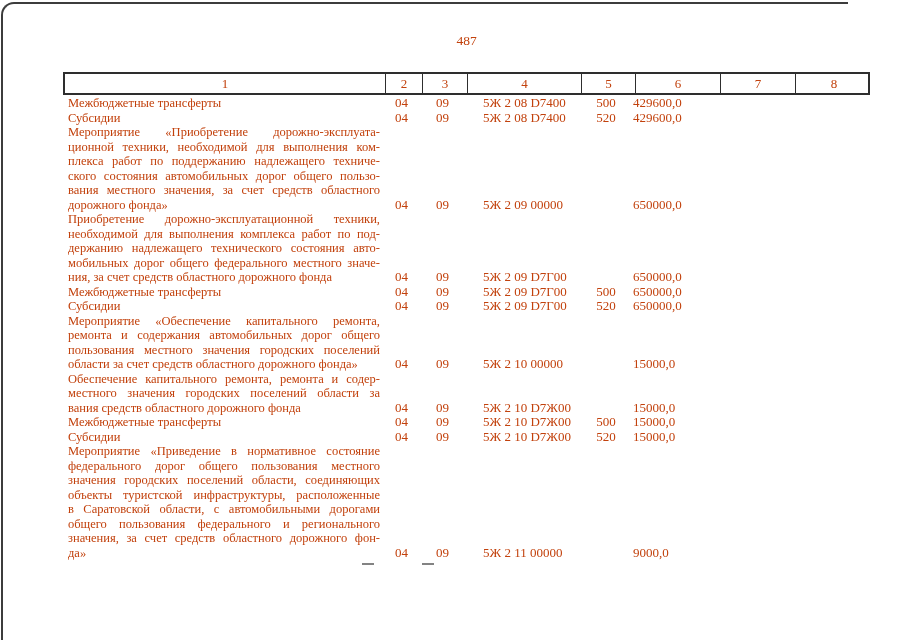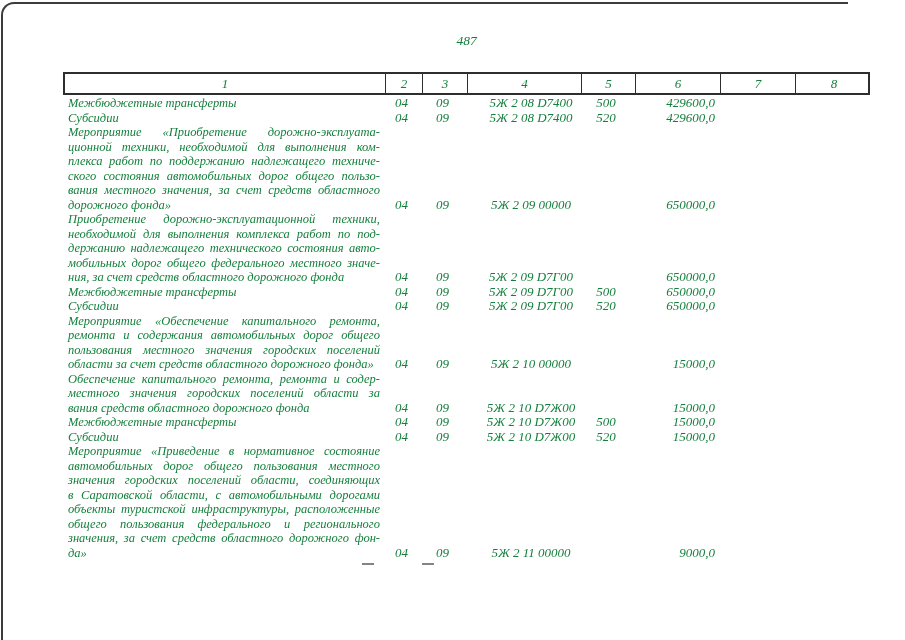--- a/index.html
+++ b/index.html
@@ -2,22 +2,21 @@
 <html><head>
 <meta charset="utf-8">
 <style>
   html,body{margin:0;padding:0;background:#ffffff;}
   .page{
     position:relative;
     width:905px;height:640px;
     background:#ffffff;
     overflow:hidden;
     font-family:"Liberation Serif","DejaVu Serif",serif;
-    color:#15803d;
-    font-style:italic;
+    color:#c2410c;
   }
   
   .frame{
     position:absolute;left:1px;top:2px;
     width:845px;height:637px;
     border-left:2px solid #3c3c3c;
     border-top:2px solid #3c3c3c;
     border-top-left-radius:13px;
     pointer-events:none;
   }
@@ -47,22 +46,22 @@
   .c{font-size:13px;line-height:14.5px;}
   .c1{
     font-size:12.5px;
     text-align:justify;
     padding-left:5px;padding-right:3px;
     box-sizing:border-box;
   }
   .c1 .line{line-height:14.5px;}
   .c1 .line.jl{text-align-last:justify;}
   .c2,.c3,.c5{text-align:center;}
-  .c4{text-align:center;padding-left:18px;box-sizing:border-box;white-space:nowrap;}
-  .c6{text-align:right;padding-right:3px;box-sizing:border-box;}
+  .c4{padding-left:18px;box-sizing:border-box;white-space:nowrap;}
+  .c6{padding-right:3px;box-sizing:border-box;}
   .dash{
     position:absolute;height:2px;width:12px;background:#5a5a5a;opacity:.75;
   }
   .d1{left:362px;top:563px;}
   .d2{left:422px;top:563px;}
 </style>
 </head>
 <body>
 
 <div class="page">
@@ -210,24 +209,24 @@
           <div class="c c3">09</div>
           <div class="c c4">5Ж 2 10 D7Ж00</div>
           <div class="c c5">520</div>
           <div class="c c6">15000,0</div>
           <div class="c c7"></div>
           <div class="c c8"></div>
         </div>
         <div class="row">
           <div class="c c1">
             <div class="line jl">Мероприятие «Приведение в нормативное состояние</div>
-            <div class="line jl">автомобильных дорог общего пользования местного</div>
+            <div class="line jl">федерального дорог общего пользования местного</div>
             <div class="line jl">значения городских поселений области, соединяющих</div>
+            <div class="line jl">объекты туристской инфраструктуры, расположенные</div>
             <div class="line jl">в Саратовской области, с автомобильными дорогами</div>
-            <div class="line jl">объекты туристской инфраструктуры, расположенные</div>
             <div class="line jl">общего пользования федерального и регионального</div>
             <div class="line jl">значения, за счет средств областного дорожного фон-</div>
             <div class="line">да»</div>
           </div>
           <div class="c c2">04</div>
           <div class="c c3">09</div>
           <div class="c c4">5Ж 2 11 00000</div>
           <div class="c c5"></div>
           <div class="c c6">9000,0</div>
           <div class="c c7"></div>

